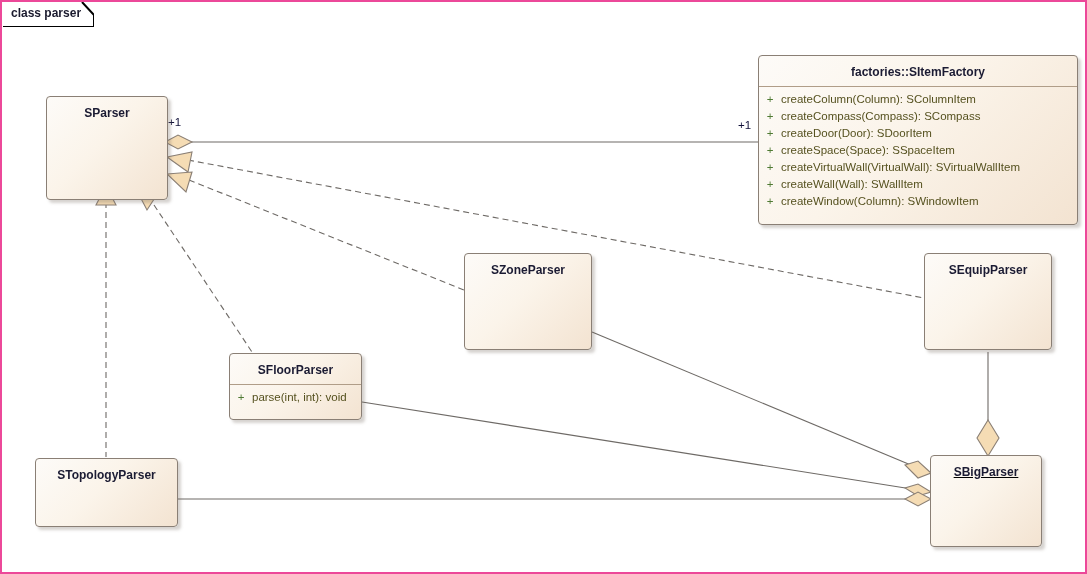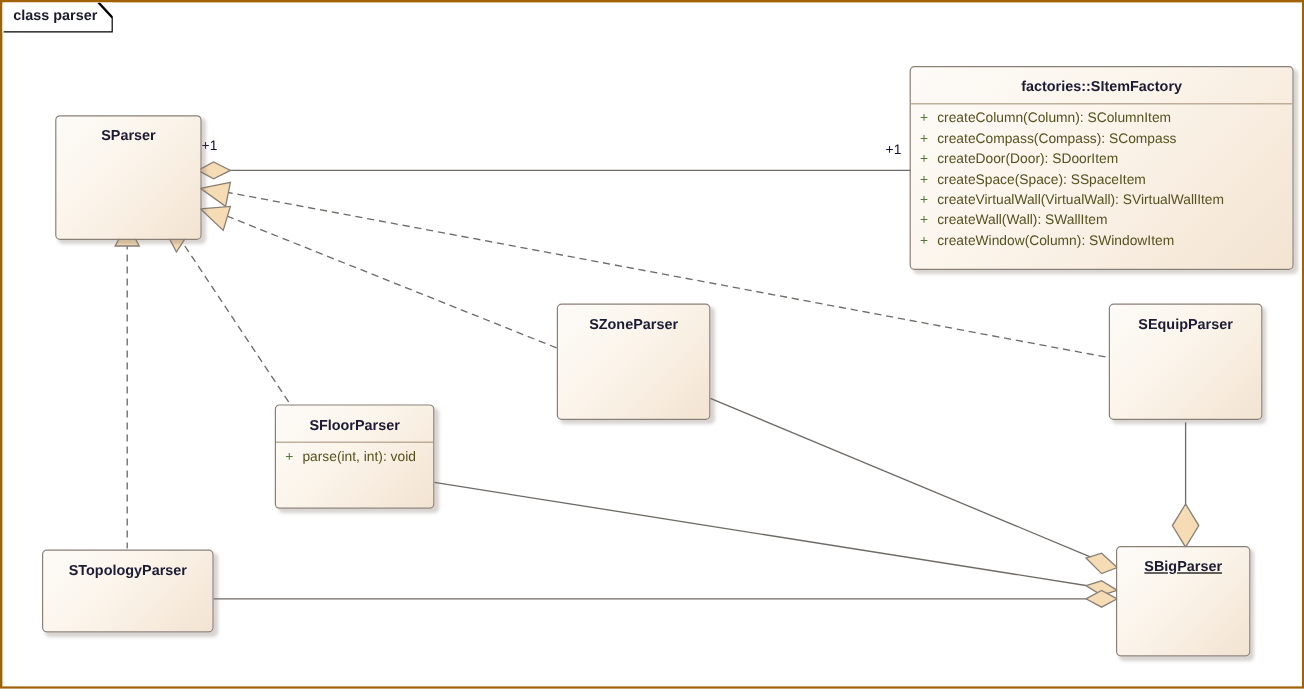--- a/index.html
+++ b/index.html
@@ -8,21 +8,21 @@
     background: #ffffff;
   }
   body {
     font-family: "Liberation Sans", sans-serif;
   }
   #canvas {
     position: relative;
     width: 1087px;
     height: 574px;
     background: #ffffff;
-    border: 2px solid #a16207;
+    border: 2px solid #ec4899;
     box-sizing: border-box;
     overflow: hidden;
   }
   
   #frame-tab {
     position: absolute;
     left: 0px;
     top: 0px;
     width: 92px;
     height: 25px;
@@ -209,21 +209,21 @@
   </div>
 
   <div class="uml-class" style="left:922px; top:251px; width:128px; height:97px;">
     <div class="cls-title">SEquipParser</div>
   </div>
 
   <div class="uml-class" style="left:462px; top:251px; width:128px; height:97px;">
     <div class="cls-title">SZoneParser</div>
   </div>
 
-  <div class="uml-class has-members" style="left:227px; top:335px; width:133px; height:87px;">
+  <div class="uml-class has-members" style="left:227px; top:351px; width:133px; height:67px;">
     <div class="cls-title">SFloorParser</div>
     <div class="members">
       <div class="member">
         <span class="vis">+</span>
         <span class="sig">parse(int, int): void</span>
       </div>
     </div>
   </div>
 
   <div class="uml-class" style="left:33px; top:456px; width:143px; height:69px;">

